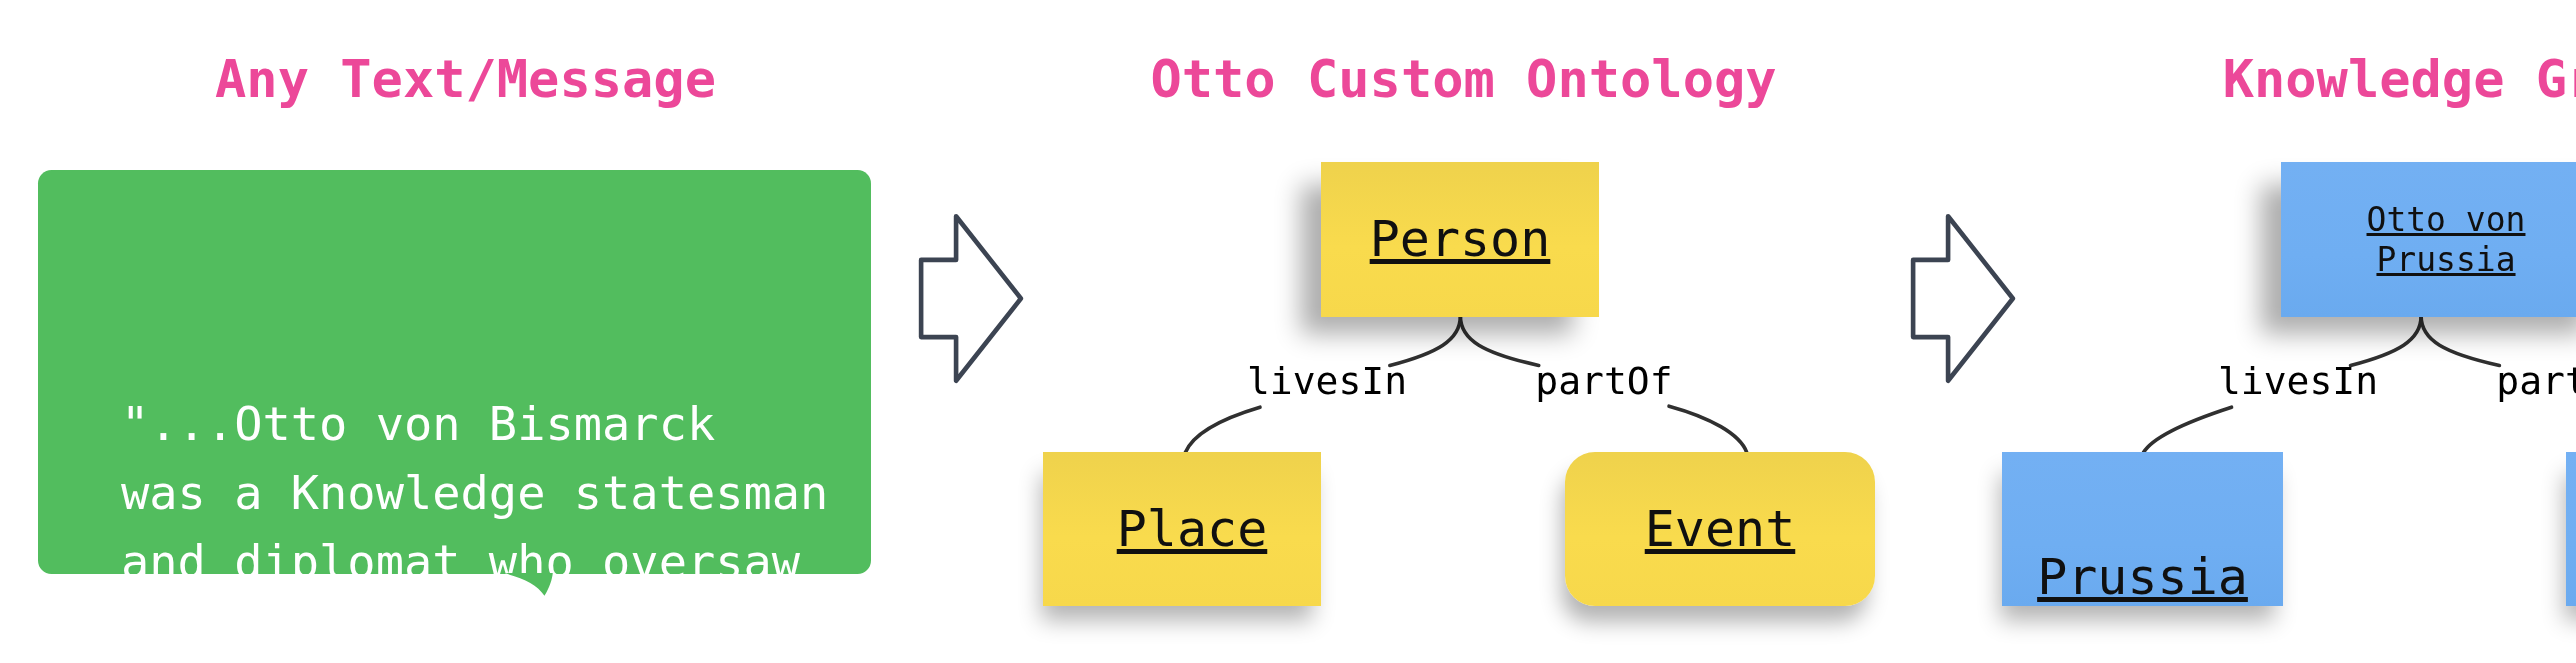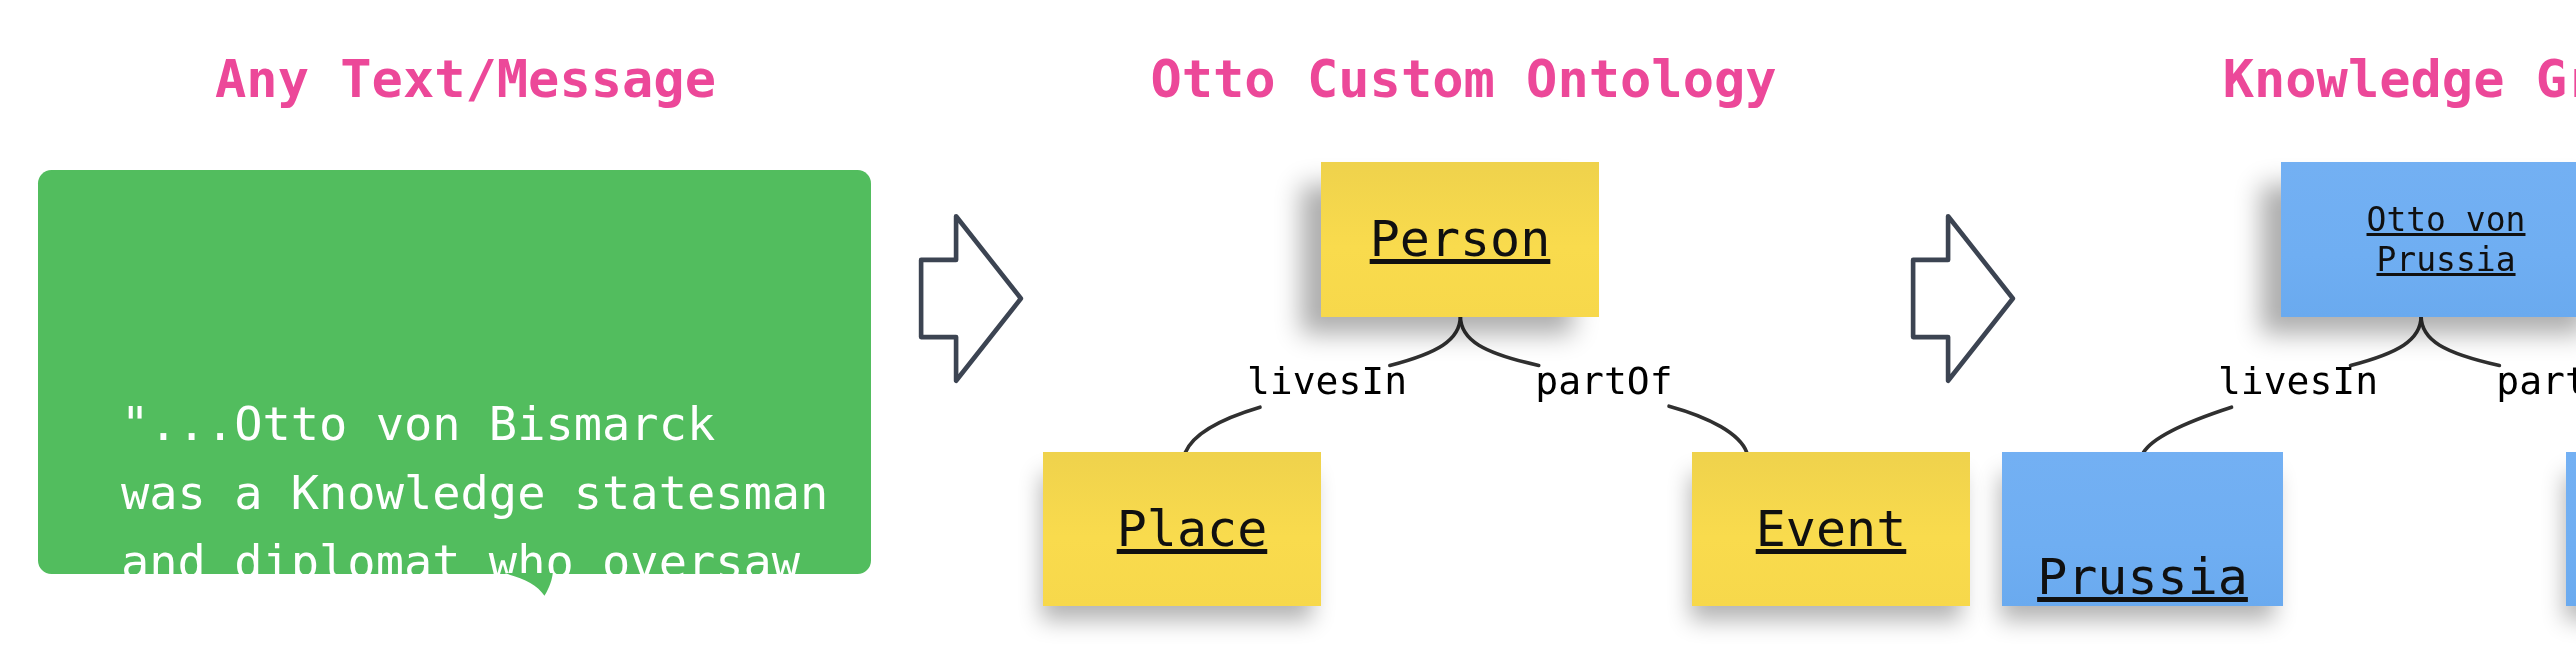--- a/index.html
+++ b/index.html
@@ -56,21 +56,21 @@
     font-size:50px;line-height:57px;color:#101010;text-align:center;text-decoration:underline;
   }
   .note.yellow{background:linear-gradient(180deg,#EFD24C 0%,#F9DB4D 55%,var(--yellow) 100%);}
   .note.blue{background:linear-gradient(180deg,#73B0F3 0%,var(--blue) 60%,#6AAAEF 100%);}
   .note.top-note{box-shadow:-23px 19.6px 24px -3.1px rgba(0,0,0,0.32);}
   .note.bottom-note{box-shadow:-5.2px 18.5px 21.6px -3.1px rgba(0,0,0,0.30);}
   .note.small-text{font-size:33px;line-height:40px;}
 
   #note-person{left:1321px;top:162px;width:278px;height:155px;}
   #note-place {left:1043px;top:452px;width:278px;height:154px;padding-left:20px;}
-  #note-event {left:1692px;top:452px;width:278px;height:154px;}
+  #note-event {left:1565px;top:452px;width:310px;height:154px;border-radius:30px;}
   #note-otto  {left:2281px;top:162px;width:330px;height:155px;}
   #note-prussia{left:2002px;top:452px;width:281px;height:154px;justify-content:flex-end;}
   #note-german{left:2566px;top:452px;width:278px;height:154px;}
 
   
   .edge-label{
     position:absolute;top:361px;width:206px;height:44px;
     font-size:38px;line-height:41px;text-align:center;color:#000000;
     white-space:nowrap;
   }

